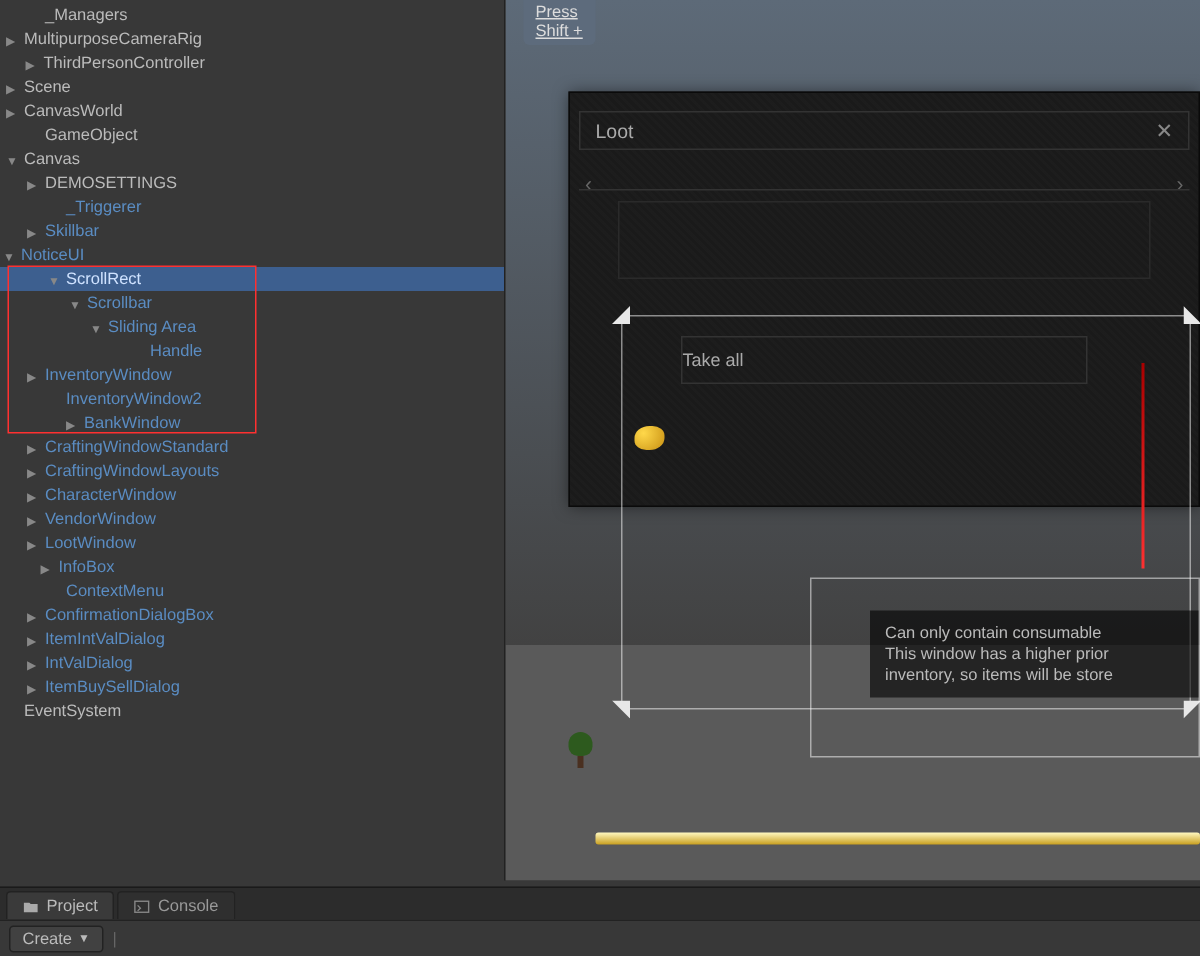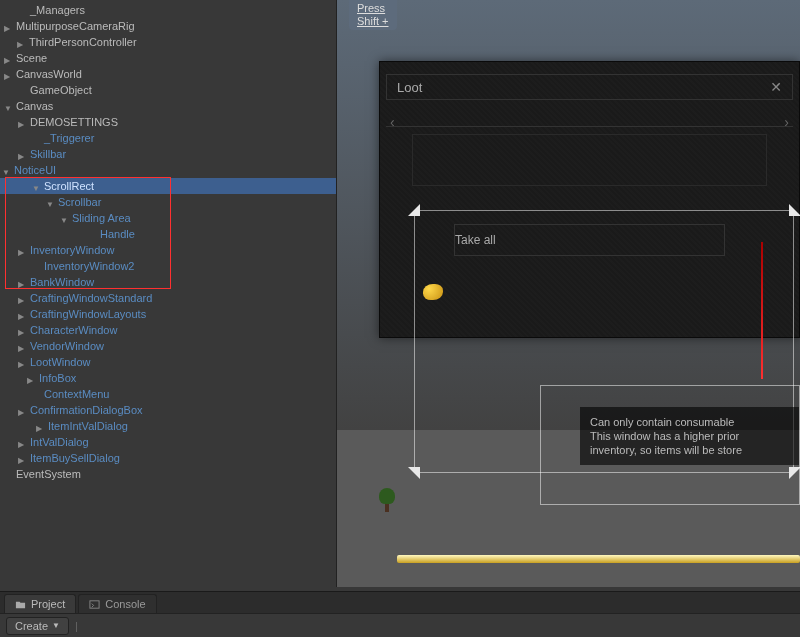--- a/index.html
+++ b/index.html
@@ -129,21 +129,21 @@
         <span class="link">Handle</span>
       </div>
       <div class="tree-item" style="padding-left: 18px;">
         <span class="arrow right"></span>
         <span class="link">InventoryWindow</span>
       </div>
       <div class="tree-item" style="padding-left: 32px;">
         <span class="arrow none"></span>
         <span class="link">InventoryWindow2</span>
       </div>
-      <div class="tree-item" style="padding-left: 18px;">
+      <div class="tree-item" style="padding-left: 18px; margin-left: 26px;">
         <span class="arrow right"></span>
         <span class="link">BankWindow</span>
       </div>
       <div class="tree-item" style="padding-left: 18px;">
         <span class="arrow right"></span>
         <span class="link">CraftingWindowStandard</span>
       </div>
       <div class="tree-item" style="padding-left: 18px;">
         <span class="arrow right"></span>
         <span class="link">CraftingWindowLayouts</span>
@@ -165,21 +165,21 @@
         <span class="link">InfoBox</span>
       </div>
       <div class="tree-item" style="padding-left: 32px;">
         <span class="arrow none"></span>
         <span class="link">ContextMenu</span>
       </div>
       <div class="tree-item" style="padding-left: 18px;">
         <span class="arrow right"></span>
         <span class="link">ConfirmationDialogBox</span>
       </div>
-      <div class="tree-item" style="padding-left: 36px;">
+      <div class="tree-item" style="padding-left: 18px;">
         <span class="arrow right"></span>
         <span class="link">ItemIntValDialog</span>
       </div>
       <div class="tree-item" style="padding-left: 18px;">
         <span class="arrow right"></span>
         <span class="link">IntValDialog</span>
       </div>
       <div class="tree-item" style="padding-left: 18px;">
         <span class="arrow right"></span>
         <span class="link">ItemBuySellDialog</span>

